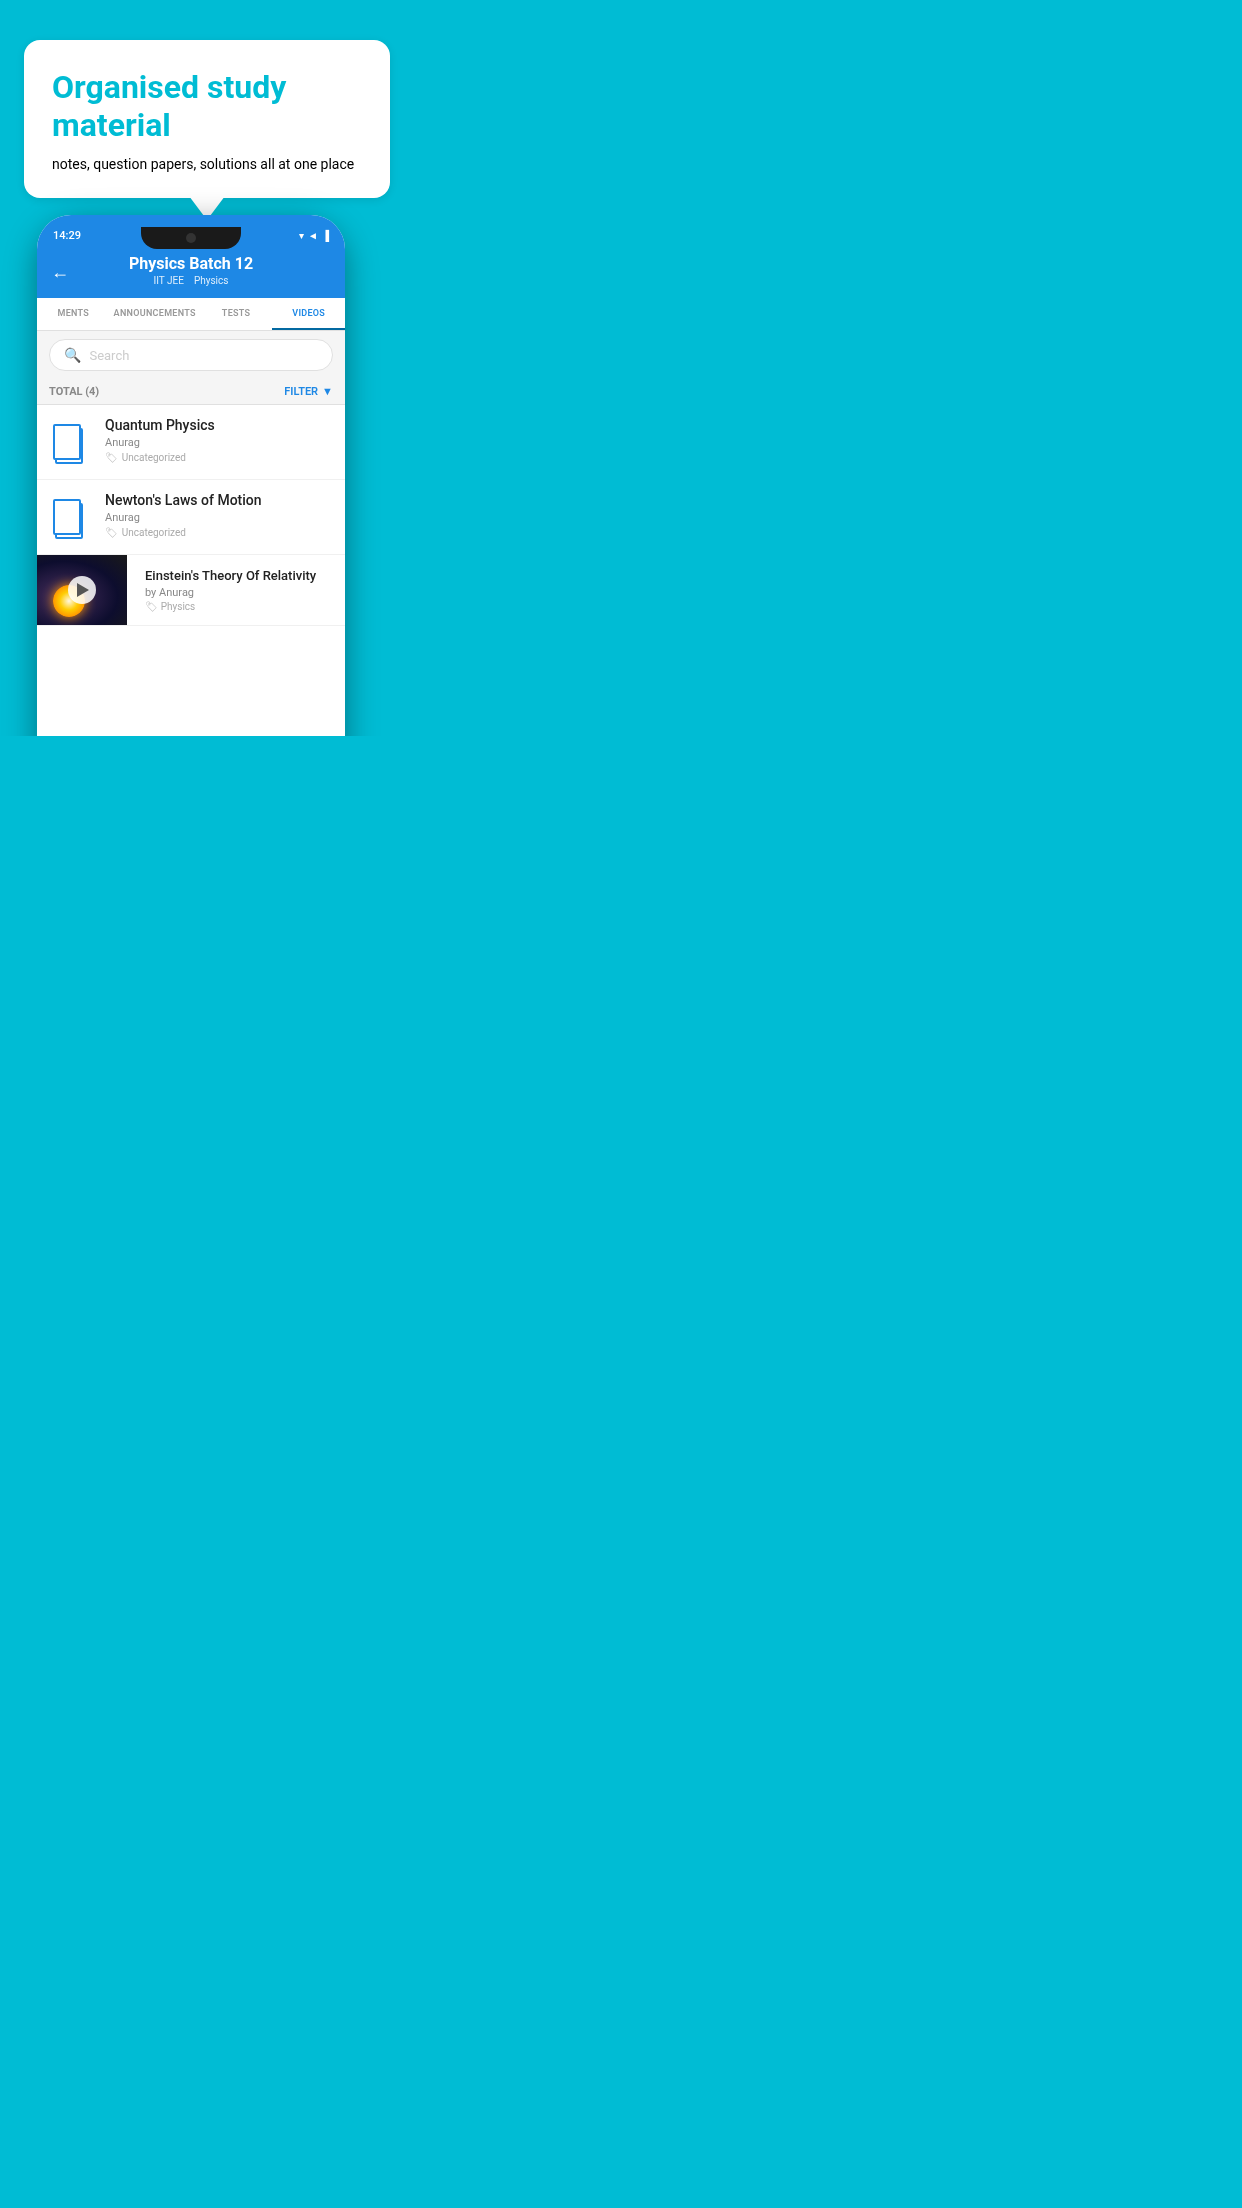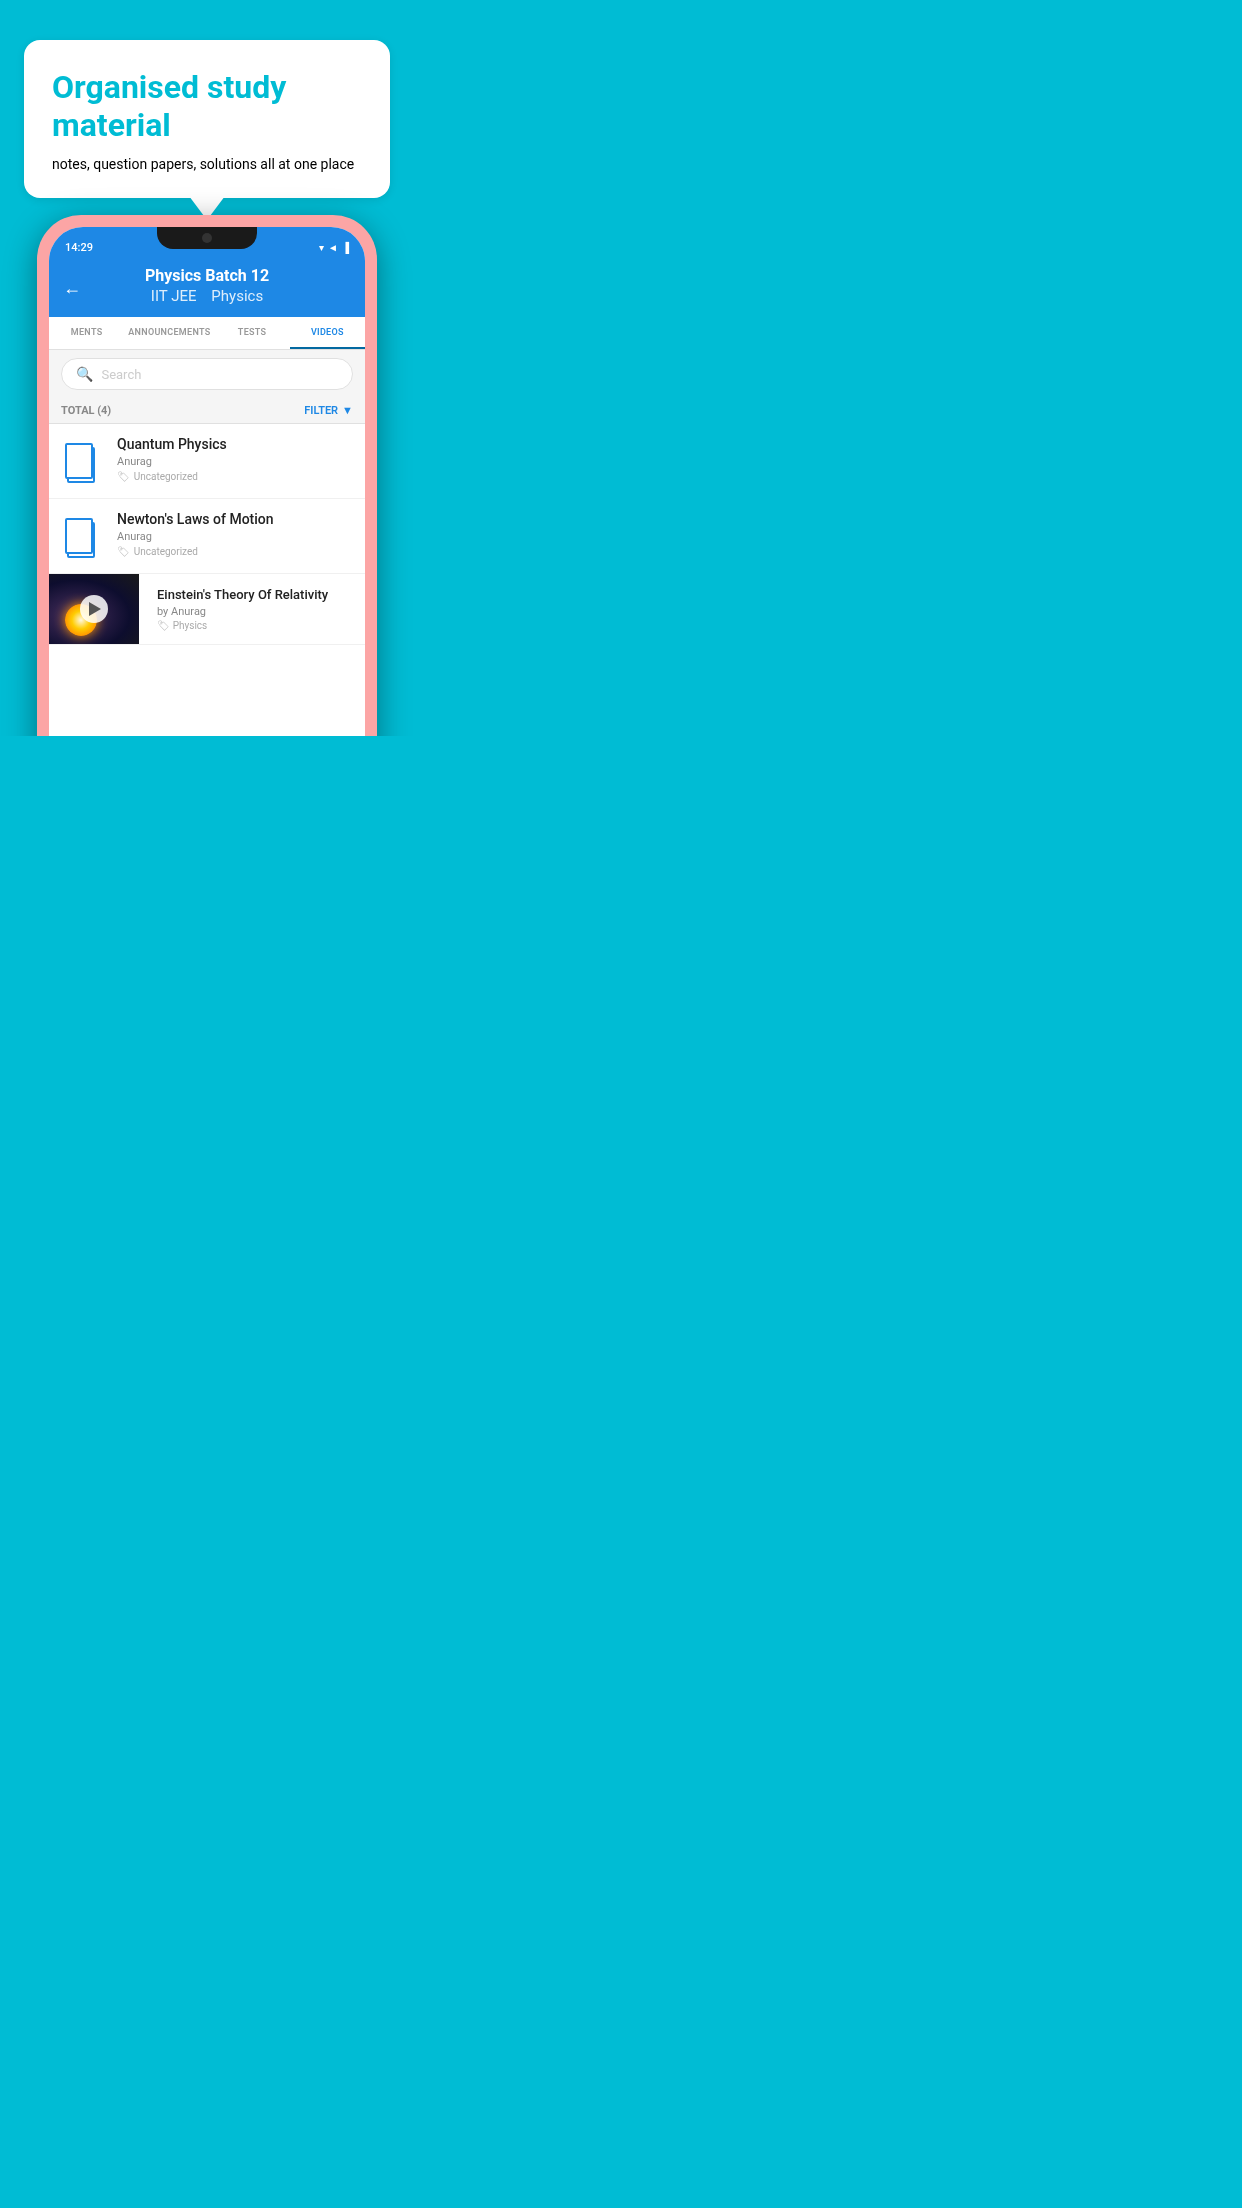--- a/index.html
+++ b/index.html
@@ -65,25 +65,24 @@
     .phone-container {
       position: absolute;
       top: 215px;
       left: 50%;
       transform: translateX(-50%);
       width: 340px;
       height: 580px;
     }
 
     .phone-outer {
-      width: 340px;
+      width: 308px;
       height: 580px;
-      background: #fca5a5;
+      background: #1d4ed8;
       border-radius: 44px;
-      padding: 12px;
       box-shadow: 0 8px 32px rgba(0,0,0,0.4);
       position: relative;
     }
 
     
     .phone-notch {
       position: absolute;
       top: 12px;
       left: 50%;
       transform: translateX(-50%);
@@ -164,21 +163,21 @@
 
     .header-title {
       color: white;
       font-size: 16px;
       font-weight: 700;
       text-align: center;
     }
 
     .header-subtitle {
       color: rgba(255,255,255,0.85);
-      font-size: 15px;
+      font-size: 10px;
       text-align: center;
       margin-top: 2px;
     }
 
     
     .tabs {
       display: flex;
       background: white;
       border-bottom: 1px solid #e0e0e0;
     }

